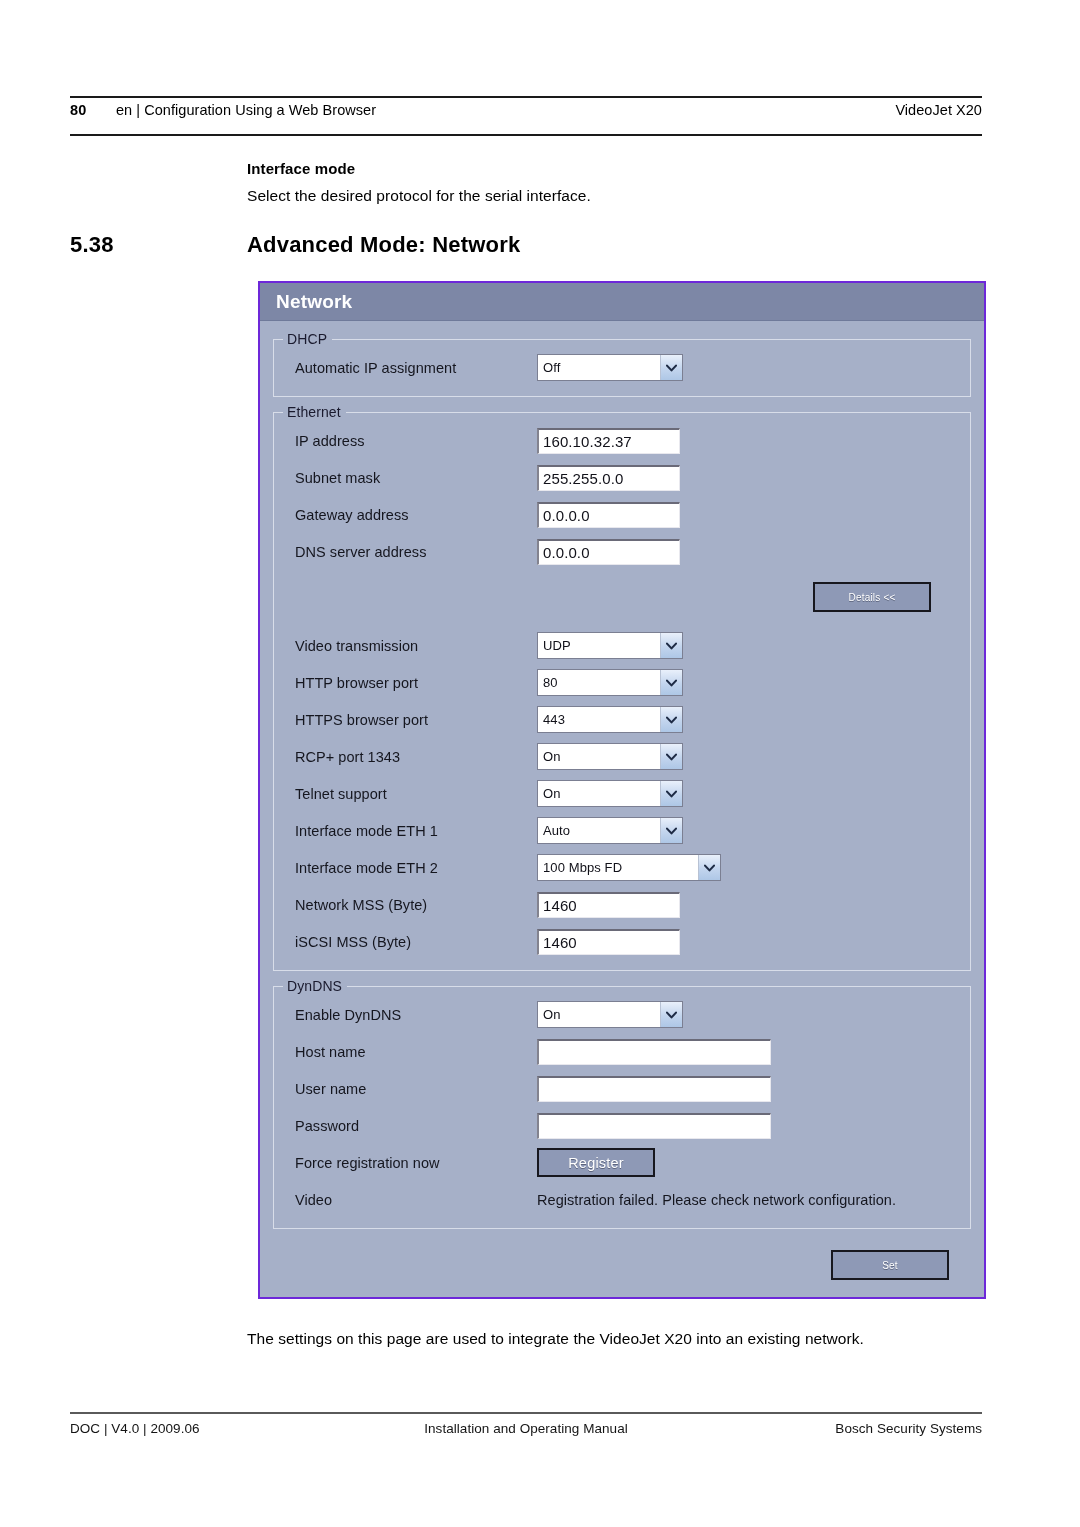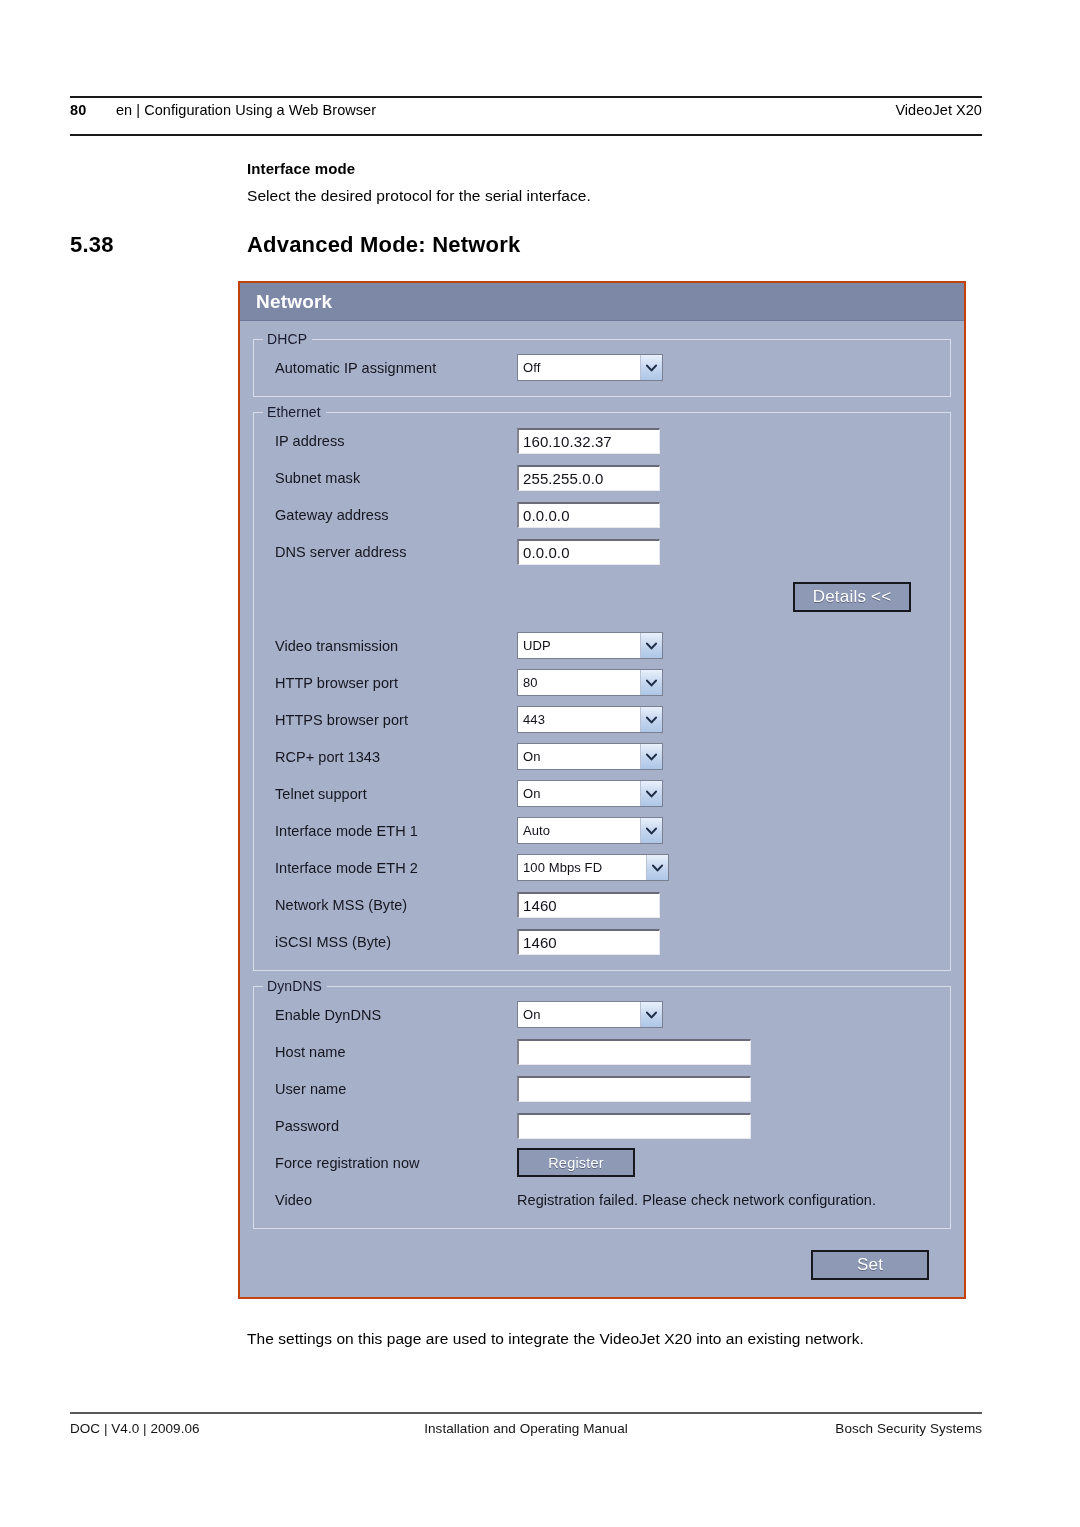--- a/index.html
+++ b/index.html
@@ -92,25 +92,25 @@
   }
   .section-title {
     font-size: 22px;
     font-weight: bold;
     letter-spacing: 0.2px;
   }
 
   
   .panel {
     position: absolute;
-    left: 238px;
+    left: 258px;
     top: 281px;
     width: 728px;
     background: #a6b0c8;
-    border: 2px solid #c2410c;
+    border: 2px solid #6d28d9;
     box-sizing: border-box;
   }
   .panel-titlebar {
     height: 38px;
     background: #7d87a6;
     border-bottom: 1px solid #6f7a9a;
     display: flex;
     align-items: center;
     padding-left: 16px;
     box-sizing: border-box;
@@ -185,21 +185,21 @@
   .sel {
     box-sizing: border-box;
     height: 27px;
     background: #ffffff;
     border: 1px solid #7b7f92;
     display: flex;
     align-items: stretch;
     position: relative;
   }
   .sel.w-std { width: 146px; }
-  .sel.w-wide { width: 152px; }
+  .sel.w-wide { width: 184px; }
   .sel-value {
     flex: 1;
     display: flex;
     align-items: center;
     padding-left: 5px;
     font-size: 13px;
     color: #111119;
     letter-spacing: 0.1px;
     overflow: hidden;
     white-space: nowrap;
@@ -215,21 +215,21 @@
   }
   .sel-arrow svg { display: block; }
 
   
   .btn {
     box-sizing: border-box;
     height: 30px;
     background: #8e99b6;
     border: 2px solid #17171e;
     color: #ffffff;
-    font-size: 17px;
+    font-size: 10px;
     display: inline-flex;
     align-items: center;
     justify-content: center;
     letter-spacing: 0.2px;
     text-shadow: 0 1px 0 rgba(60,66,88,0.6);
   }
   .btn-details { width: 118px; }
   .btn-register { width: 118px; height: 29px; font-size: 14.5px; }
   .btn-set { width: 118px; }
 

